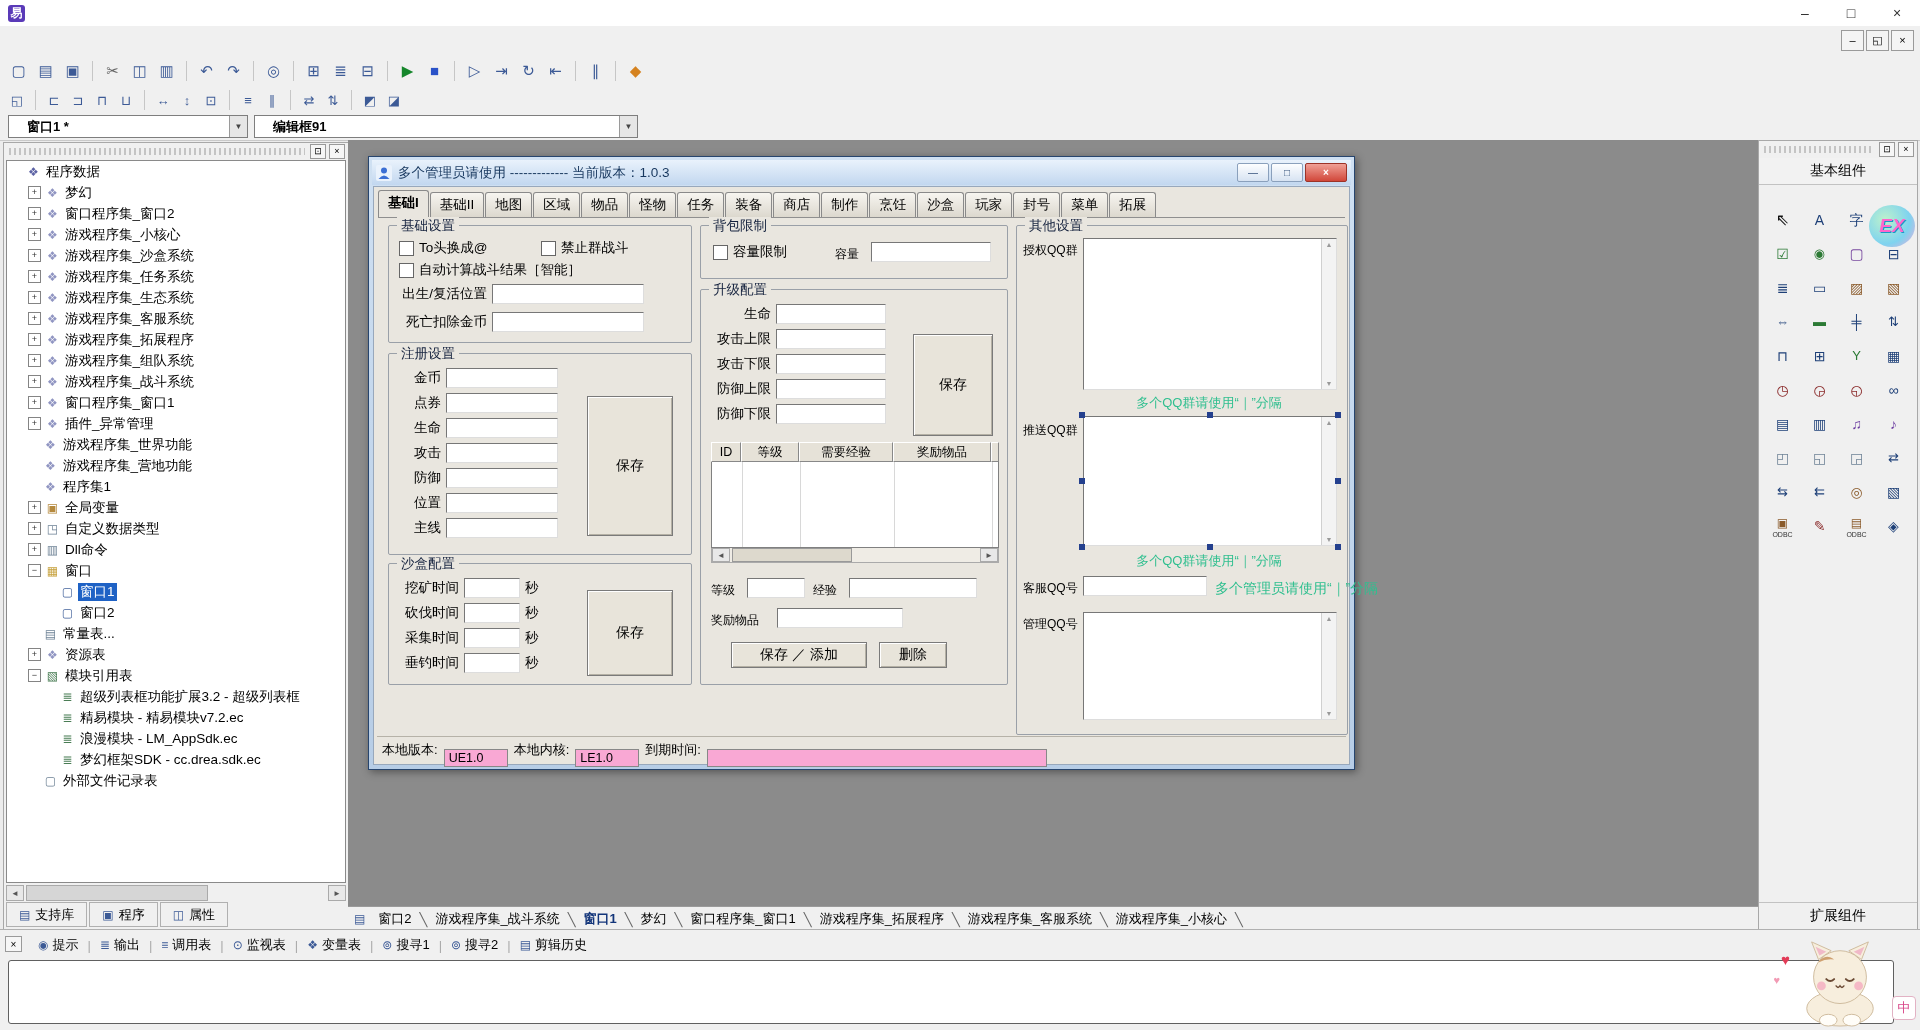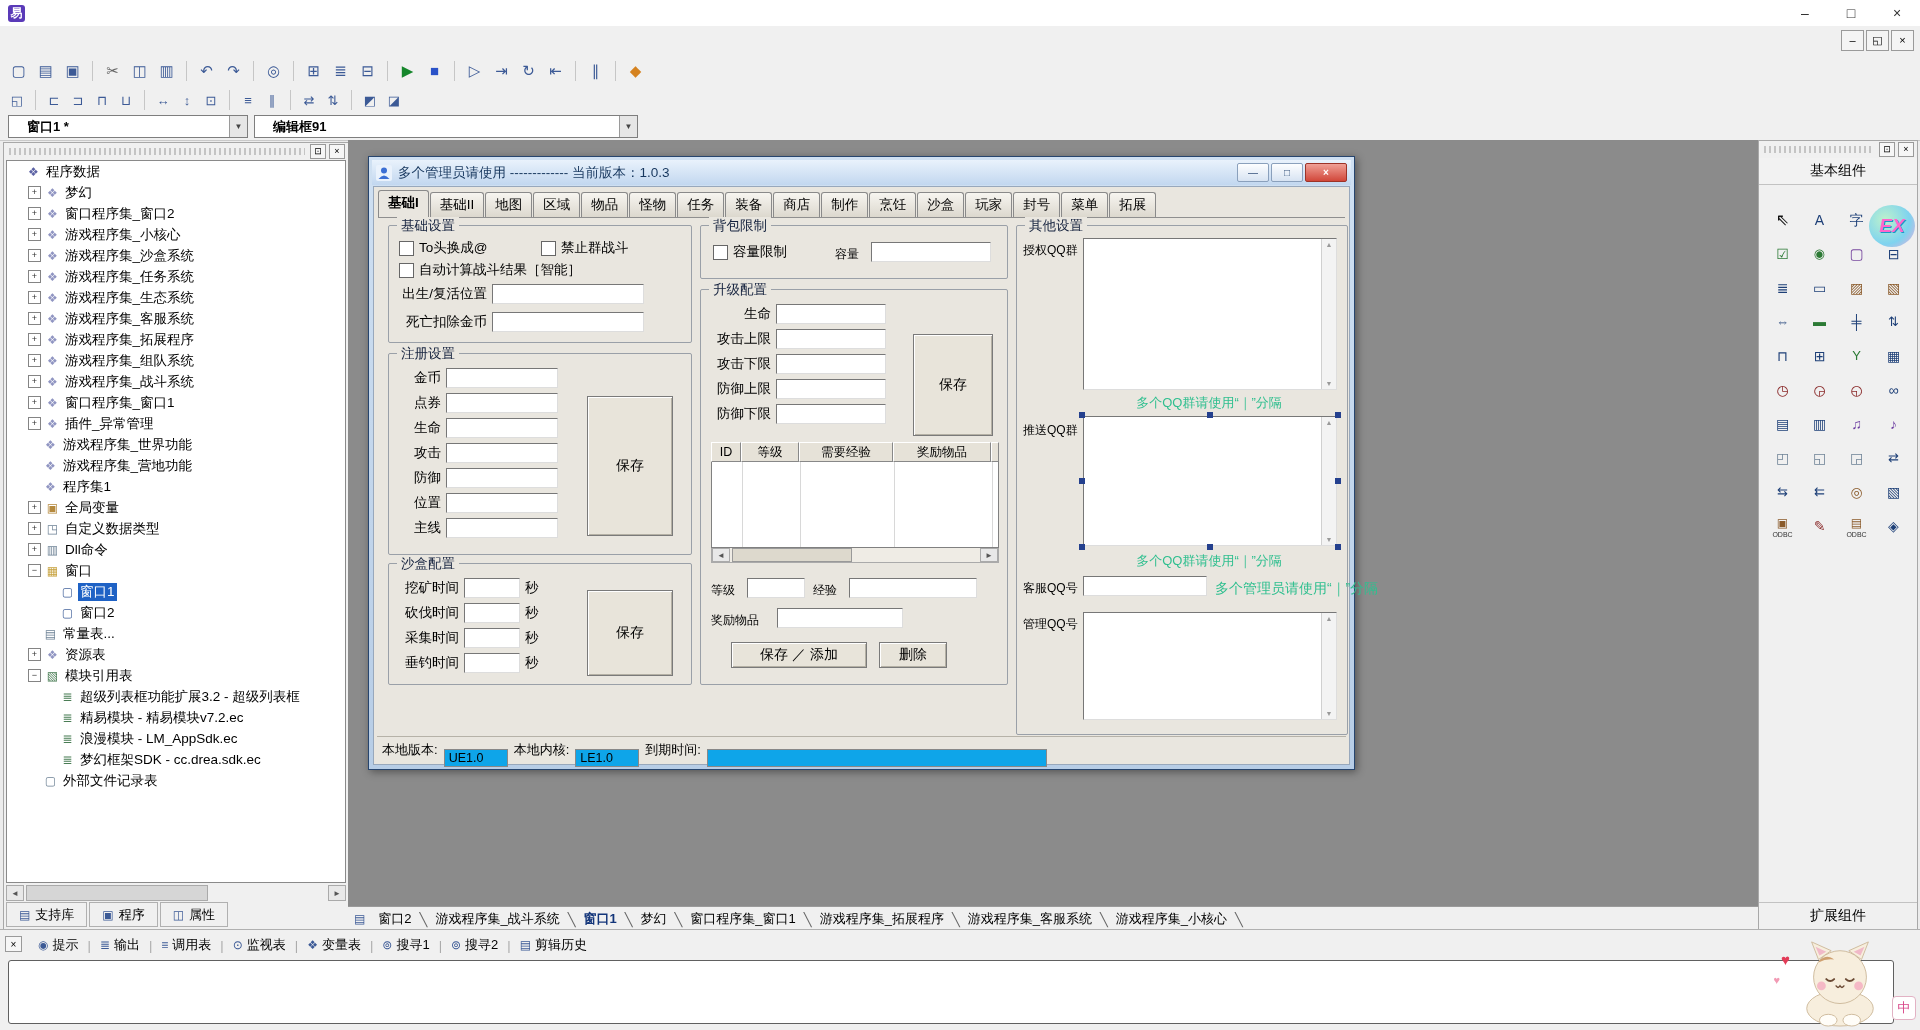--- a/index.html
+++ b/index.html
@@ -77,21 +77,21 @@
   .hs-thumb{width:118px;background:#ddd9cd;border:1px solid #999;margin-left:2px;}
   .tarea{position:absolute;background:#fff;border:1px solid;border-color:#777 #ddd #ddd #777;}
   .vsb{position:absolute;right:0;top:0;bottom:0;width:14px;background:#f3f3f3;border-left:1px solid #d0d0d0;display:flex;flex-direction:column;justify-content:space-between;align-items:center;}
   .vsb span{font-size:7px;color:#999;height:11px;display:flex;align-items:center;}
   .handle{position:absolute;width:6px;height:6px;background:#24408e;z-index:3;}
   .h-nw{left:-5px;top:-5px}.h-n{left:calc(50% - 3px);top:-5px}.h-ne{right:-5px;top:-5px}.h-e{right:-5px;top:calc(50% - 3px)}.h-se{right:-5px;bottom:-5px}.h-s{left:calc(50% - 3px);bottom:-5px}.h-sw{left:-5px;bottom:-5px}.h-w{left:-5px;top:calc(50% - 3px)}
   .hint{position:absolute;font-size:13px;color:#2fbf8f;white-space:nowrap;}
   .olabel{position:absolute;font-size:12px;}
   #dstatus{position:absolute;left:3px;right:3px;bottom:2px;height:25px;border-top:1px solid #b6b2a8;display:flex;align-items:center;padding:0 5px;gap:6px;font-size:13px;}
   .status-label{font-weight:normal;}
-  .status-box{height:18px;background:#0ea5e9;border:1px solid #888;font-size:12.5px;display:flex;align-items:center;padding:0 4px;box-sizing:border-box;margin-top:16px;}
+  .status-box{height:18px;background:#f9a8d4;border:1px solid #888;font-size:12.5px;display:flex;align-items:center;padding:0 4px;box-sizing:border-box;margin-top:16px;}
   
   #mdi-tabs{position:absolute;left:348px;top:906px;width:1412px;height:24px;background:#f0f0f0;border-top:1px solid #9a9a9a;display:flex;align-items:center;padding-left:6px;overflow:hidden;}
   #mdi-tabs-inner{display:flex;align-items:center;}
   .mdi-tab-icon{font-size:12px;color:#3c5a96;margin-right:5px;}
   .mdi-tab{padding:1px 8px;font-size:13px;white-space:nowrap;}
   .mdi-tab.active{font-weight:bold;color:#13357a;}
   .mdi-div{color:#666;font-size:13px;}
   
   #right-panel{position:absolute;right:2px;top:140px;width:158px;bottom:100px;background:#f0f0f0;border:1px solid #a8a8a8;}
   #palette-header{margin-top:1px;height:26px;display:flex;align-items:center;justify-content:center;font-size:14px;border-bottom:1px solid #c2c2c2;background:#f2f2f2;}

